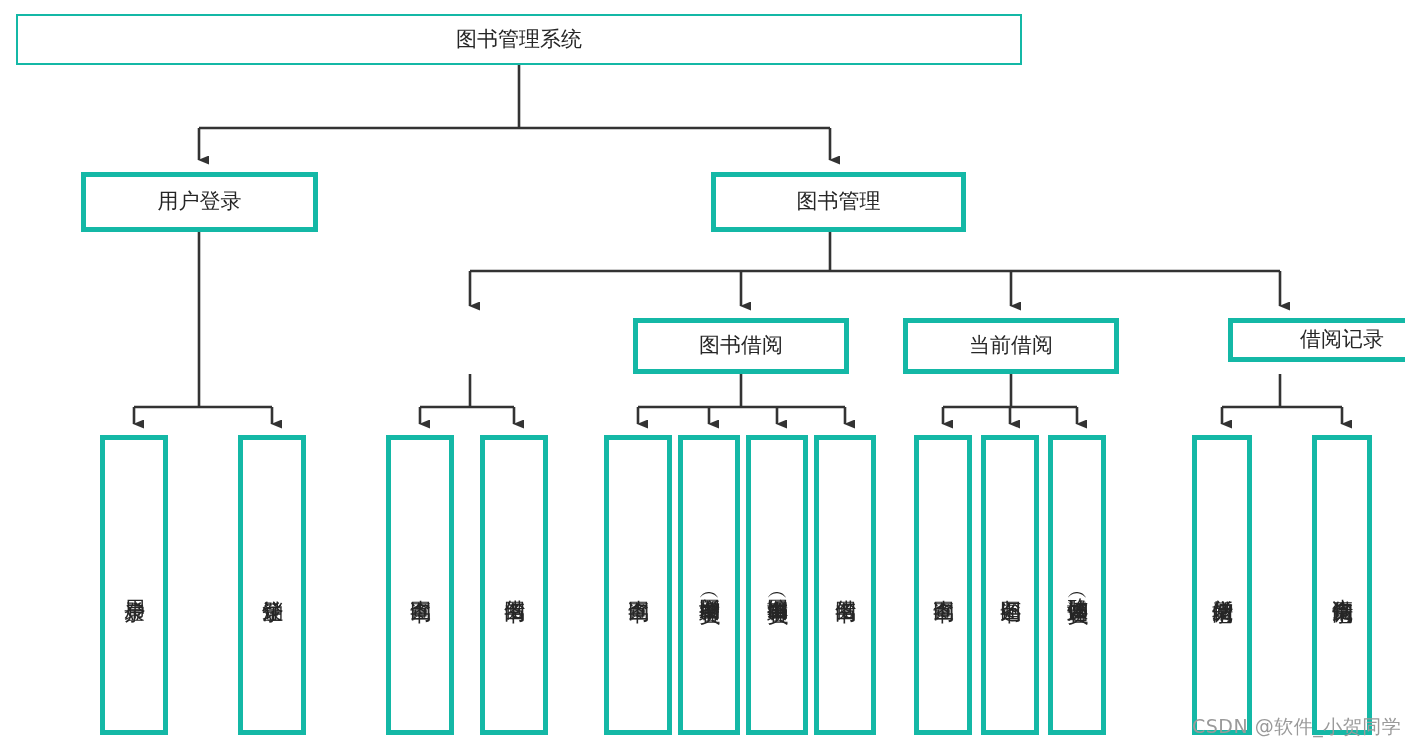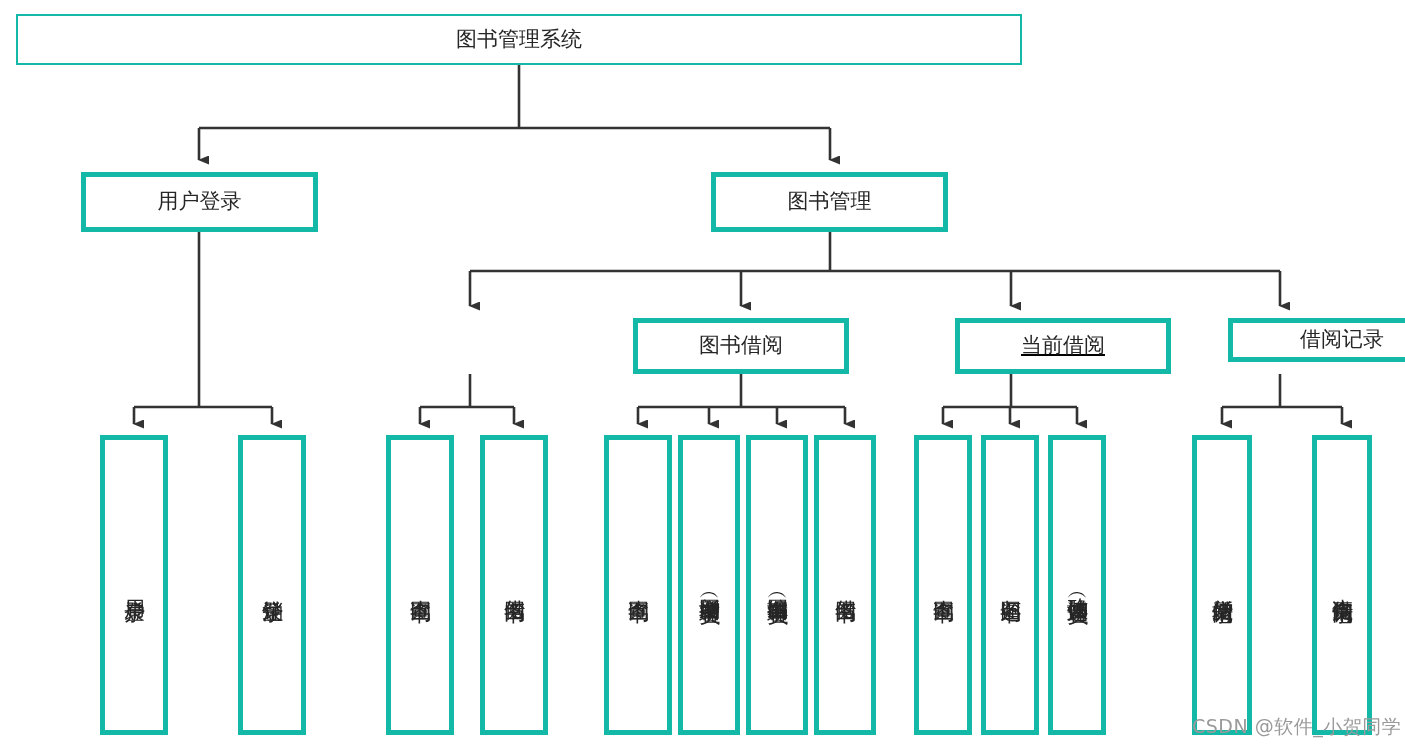--- a/index.html
+++ b/index.html
@@ -136,28 +136,28 @@
     </g>
   </svg>
 
   <div class="node-box root-box" style="left:16px; top:14px; width:1006px; height:51px;">
     <span class="node-label-h">图书管理系统</span>
   </div>
 
   <div class="node-box" style="left:81px; top:172px; width:237px; height:60px;">
     <span class="node-label-h">用户登录</span>
   </div>
-  <div class="node-box" style="left:711px; top:172px; width:237px; height:60px;">
+  <div class="node-box" style="left:711px; top:172px; width:255px; height:60px;">
     <span class="node-label-h">图书管理</span>
   </div>
 
   <div class="node-box" style="left:633px; top:318px; width:216px; height:56px;font-family:Liberation Serif, serif;">
     <span class="node-label-h">图书借阅</span>
   </div>
-  <div class="node-box" style="left:955px; top:318px; width:216px; height:56px;text-decoration:underline;">
+  <div class="node-box" style="left:903px; top:318px; width:216px; height:56px;">
     <span class="node-label-h">当前借阅</span>
   </div>
   <div class="node-box" style="left:1228px; top:318px; width:216px; height:44px;padding-left:12px;">
     <span class="node-label-h">借阅记录</span>
   </div>
 
   <div class="node-box leaf-box" style="left:100px; top:435px; width:68px; height:300px;">
     <span class="node-label-v">用户登录</span>
   </div>
   <div class="node-box leaf-box" style="left:238px; top:435px; width:68px; height:300px;">

